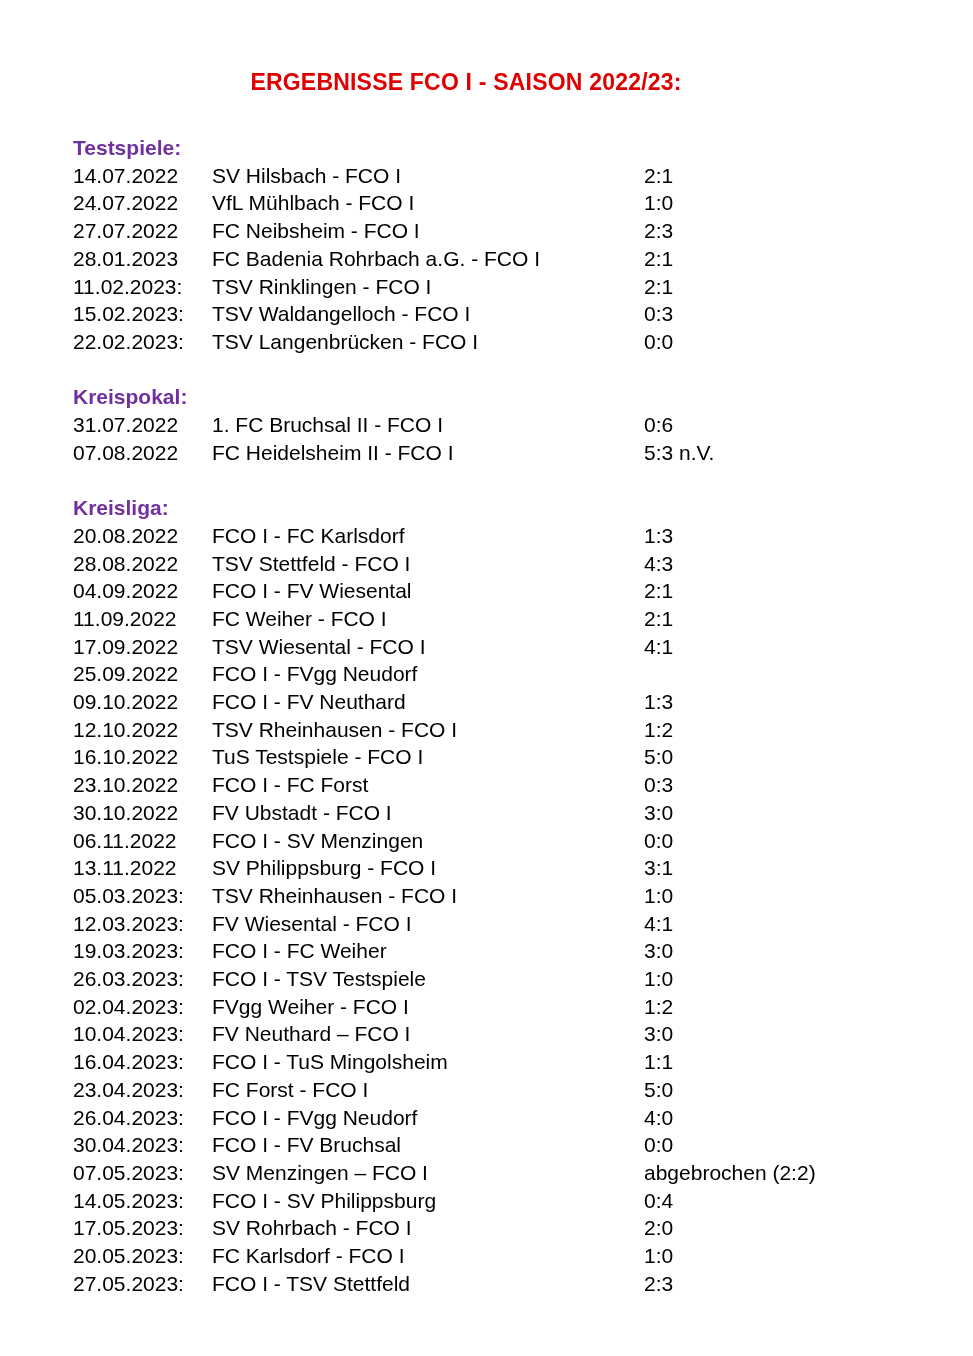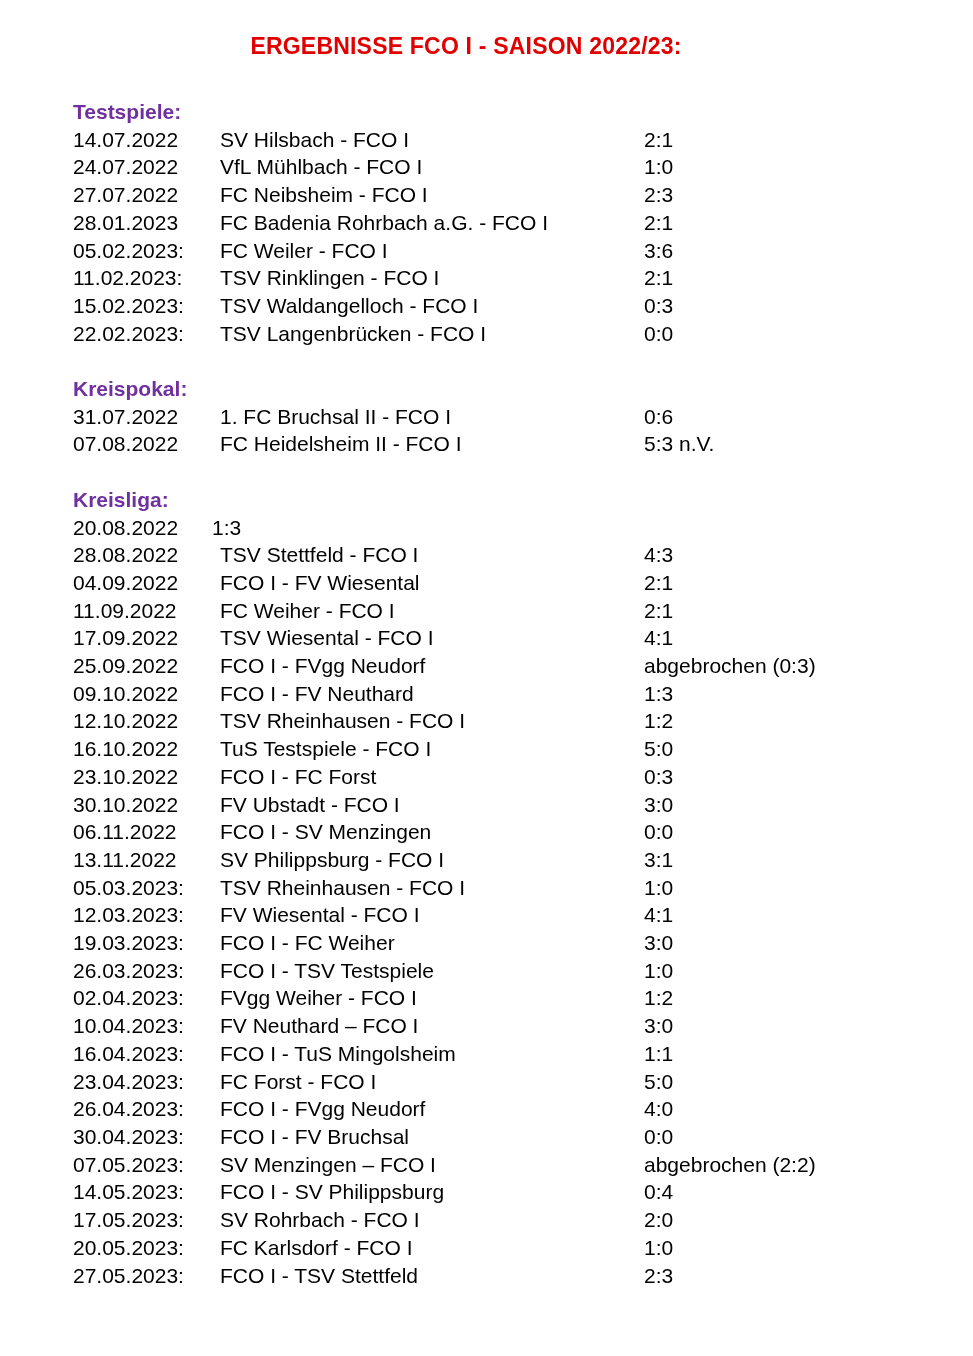--- a/index.html
+++ b/index.html
@@ -11,21 +11,21 @@
     width: 973px;
     height: 1356px;
     font-family: "Liberation Sans", "DejaVu Sans", sans-serif;
     color: #000000;
     overflow: hidden;
   }
   .page {
     box-sizing: border-box;
     width: 907px;
     height: 1356px;
-    padding: 31px 48px 0 73px;
+    padding: 67px 48px 0 73px;
   }
   .title {
     margin: 0 0 37px 0;
     font-size: 23px;
     line-height: 30px;
     font-weight: bold;
     text-align: center;
     color: var(--title-color, #e00000);
     letter-spacing: 0.2px;
   }
@@ -44,21 +44,20 @@
     line-height: 27.7px;
     white-space: nowrap;
   }
   .col-date {
     width: 139px;
     flex: 0 0 139px;
   }
   .col-match {
     flex: 1 1 auto;
     min-width: 0;
-    margin-left: 8px;
   }
   .col-result {
     width: 215px;
     flex: 0 0 215px;
     font-weight: normal;
   }
 </style>
 </head>
 <body style="color: rgb(0, 0, 0); background: rgb(255, 255, 255);">
 
@@ -85,25 +84,20 @@
     <span class="col-match">FC Neibsheim - FCO I</span>
     <span class="col-result">2:3</span>
   </div>
 
   <div class="row">
     <span class="col-date">28.01.2023</span>
     <span class="col-match">FC Badenia Rohrbach a.G. - FCO I</span>
     <span class="col-result">2:1</span>
   </div>
 
-  <div class="row">
-    <span class="col-date">05.02.2023:</span>
-    <span class="col-match">FC Weiler - FCO I</span>
-    <span class="col-result">3:6</span>
-  </div>
 
   <div class="row">
     <span class="col-date">11.02.2023:</span>
     <span class="col-match">TSV Rinklingen - FCO I</span>
     <span class="col-result">2:1</span>
   </div>
 
   <div class="row">
     <span class="col-date">15.02.2023:</span>
     <span class="col-match">TSV Waldangelloch - FCO I</span>
@@ -133,20 +127,21 @@
     <span class="col-result">5:3 n.V.</span>
   </div>
 </div>
   </div>
 
   <div class="section">
     <div class="section-header">Kreisliga:</div>
     <div class="section-rows">
   <div class="row">
     <span class="col-date">20.08.2022</span>
+    <span class="col-match">FCO I - FC Karlsdorf</span>
     <span class="col-result">1:3</span>
   </div>
 
   <div class="row">
     <span class="col-date">28.08.2022</span>
     <span class="col-match">TSV Stettfeld - FCO I</span>
     <span class="col-result">4:3</span>
   </div>
 
   <div class="row">
@@ -163,21 +158,20 @@
 
   <div class="row">
     <span class="col-date">17.09.2022</span>
     <span class="col-match">TSV Wiesental - FCO I</span>
     <span class="col-result">4:1</span>
   </div>
 
   <div class="row">
     <span class="col-date">25.09.2022</span>
     <span class="col-match">FCO I - FVgg Neudorf</span>
-    <span class="col-result">abgebrochen (0:3)</span>
   </div>
 
   <div class="row">
     <span class="col-date">09.10.2022</span>
     <span class="col-match">FCO I - FV Neuthard</span>
     <span class="col-result">1:3</span>
   </div>
 
   <div class="row">
     <span class="col-date">12.10.2022</span>

